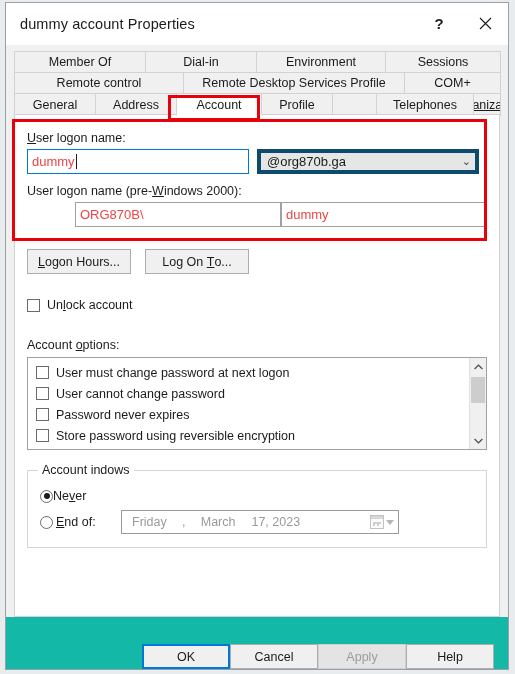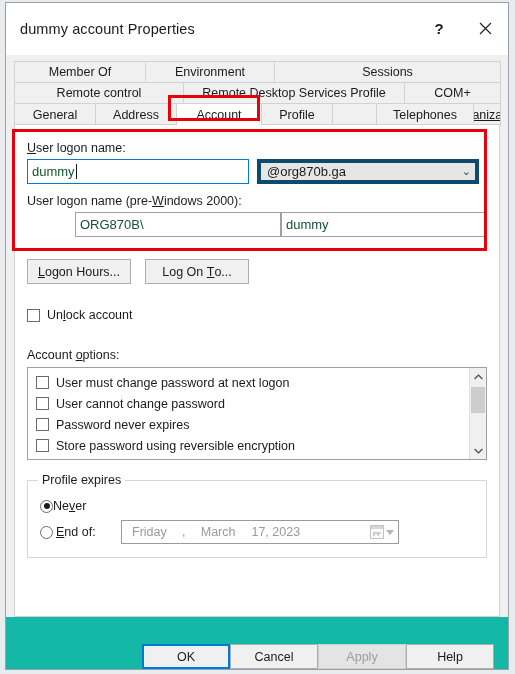--- a/index.html
+++ b/index.html
@@ -22,21 +22,21 @@
     left: 5px; top: 2px;
     width: 504px; height: 668px;
     background: #f0f0f0;
     border: 1px solid #9aa0a6;
     display: flex;
     flex-direction: column;
   }
 
   
   .titlebar {
-    height: 52px;
+    height: 42px;
     background: #ffffff;
     display: flex;
     align-items: center;
     flex: none;
     border-bottom: 1px solid #ffffff;
   }
   .title-text {
     margin-left: 14px;
     font-size: 14.5px;
     color: #1b1b1b;
@@ -135,21 +135,21 @@
     display: flex;
     align-items: center;
     gap: 8px;
     margin-bottom: 10px;
   }
   .txt {
     height: 25px;
     border: 1px solid #a0a0a0;
     background: #ffffff;
     font-size: 13px;
-    color: #14532d;
+    color: #ef4444;
     padding: 0 4px;
     display: flex;
     align-items: center;
     font-family: "Liberation Sans", sans-serif;
     outline: none;
   }
   .txt.focused {
     border: 1px solid #0078d7;
   }
   .caret {
@@ -393,20 +393,21 @@
           <svg width="13" height="13" viewBox="0 0 13 13" aria-hidden="true">
             <path d="M1 1 L12 12 M12 1 L1 12" stroke="#1b1b1b" stroke-width="1.1" fill="none"></path>
           </svg>
         </div>
       </div>
     </div>
 
     <div class="tabstrip">
       <div class="tabrow row1">
         <div class="tab t1">Member Of</div>
+        <div class="tab t2">Dial-in</div>
         <div class="tab t3">Environment</div>
         <div class="tab t4">Sessions</div>
       </div>
       <div class="tabrow row2">
         <div class="tab t1">Remote control</div>
         <div class="tab t2">Remote Desktop Services Profile</div>
         <div class="tab t3">COM+</div>
       </div>
       <div class="tabrow row3">
         <div class="tab t1">General</div>
@@ -495,21 +496,21 @@
           </div>
           <div class="sb-arrow">
             <svg width="9" height="6" viewBox="0 0 9 6" aria-hidden="true">
               <path d="M0.6 1 L4.5 5 L8.4 1" stroke="#4a4a4a" stroke-width="1.2" fill="none"></path>
             </svg>
           </div>
         </div>
       </div>
 
       <div class="group">
-        <div class="group-title">Profile expires</div>
+        <div class="group-title">Account indows</div>
 
         <div class="radioline">
           <span class="radio">
               <span class="dot"></span>
             </span>
           <span>Ne<span class="u">v</span>er</span>
         </div>
 
         <div class="dateline">
           <span class="radio"></span>

